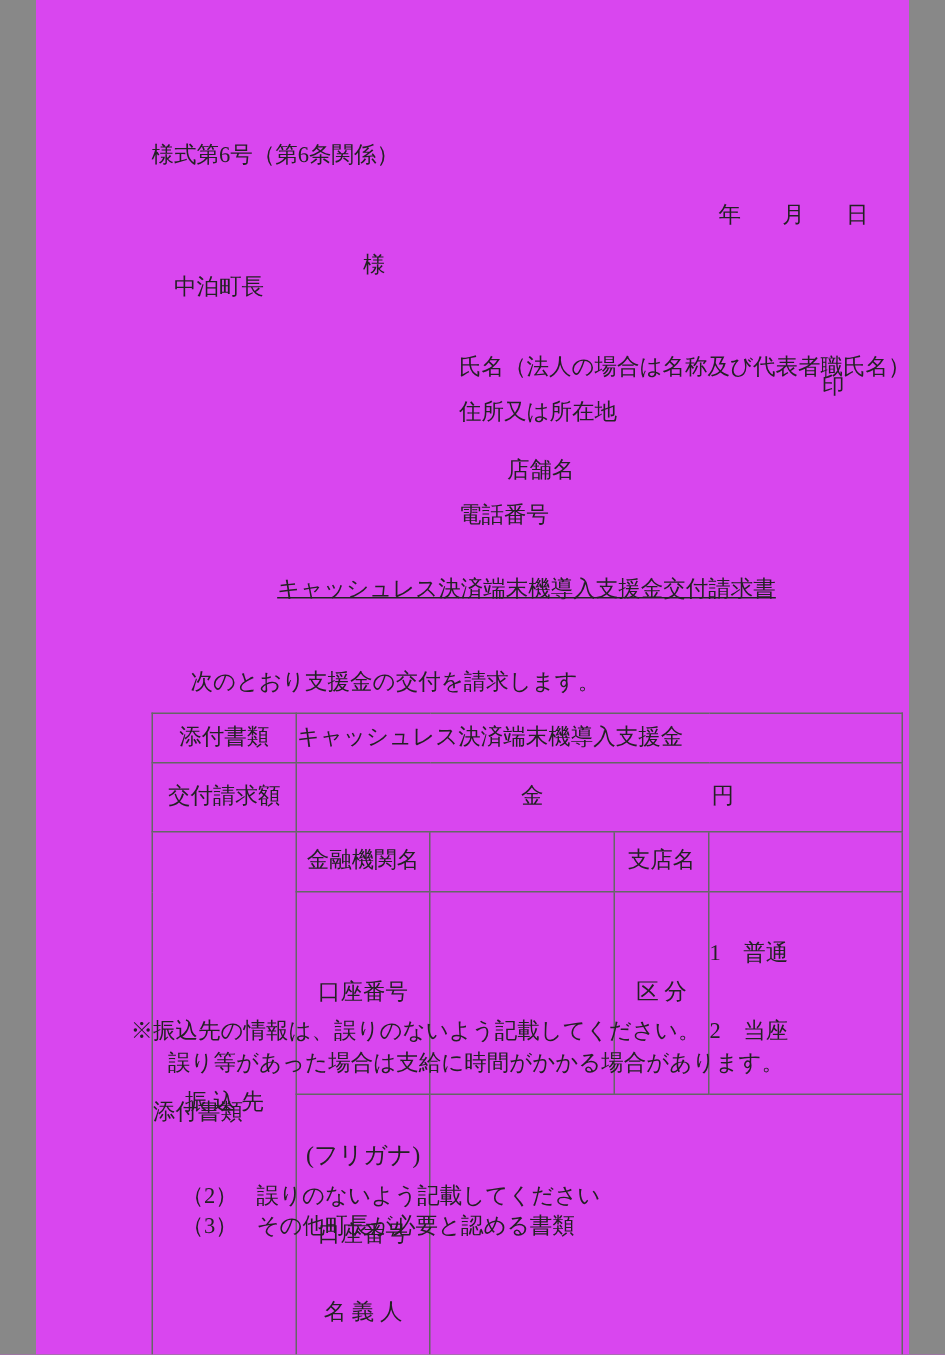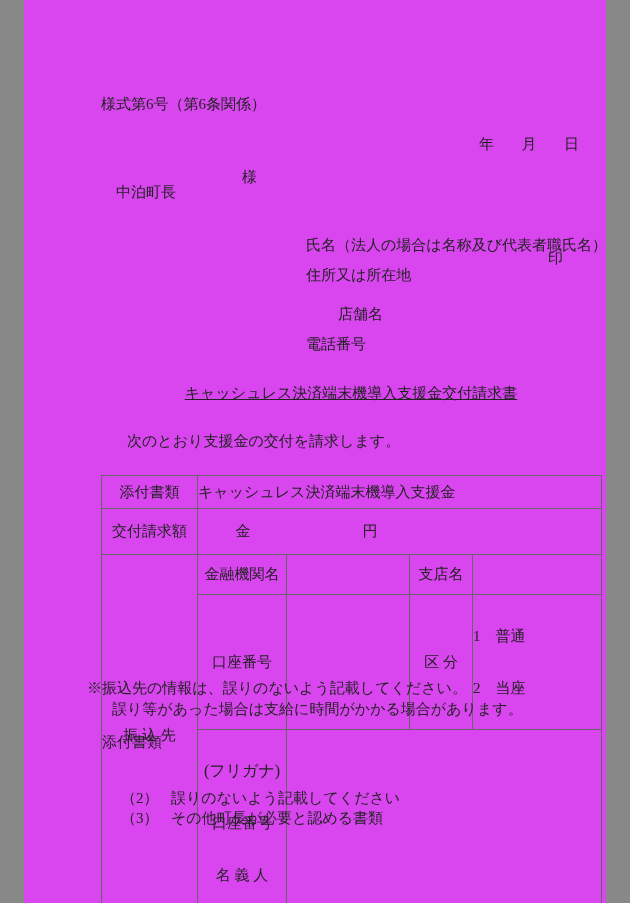--- a/index.html
+++ b/index.html
@@ -25,41 +25,41 @@
 
   
   .name-label   { left: 282px; top: 219px; margin-top: 19px; }
   .seal         { left: 524px; top: 251px; }
   .address-label{ left: 282px; top: 268px; }
   .shop-label   { left: 282px; top: 307px; margin-left: 32px; }
   .phone-label  { left: 282px; top: 337px; }
 
   
   .doc-title { left: 77px; top: 386px; width: 500px; text-align: center; white-space: pre; text-decoration: underline; }
-  .intro     { left: 103px; top: 434px; }
+  .intro     { left: 103px; top: 448px; }
 
   
   .tbl-wrap { left: 77px; top: 445px; }
   table.req { border-collapse: collapse; table-layout: fixed; width: 500px; }
   table.req td {
     border: 1px solid #666666;
     padding: 0;
     font-size: 15px;
     vertical-align: middle;
     overflow: hidden;
     white-space: pre;
   }
   td.lab   { text-align: center; }
   td.val   { text-align: left; padding-left: 10px; }
   .r1 { height: 33px; }
   .r2 { height: 30px; }
   .r3 { height: 40px; }
   .r4 { height: 47px; }
   .r5 { height: 80px; }
-  .amount-cell { position: relative; padding-left: 8px; }
+  .amount-cell { position: relative; padding-left: 8px; text-align: center; }
   .amount-suffix { margin-left: 112px; }
   .type-cell { text-align: left; padding-left: 10px; }
   .type-cell div { line-height: 22px; }
   .holder-cell { text-align: center; }
   .holder-cell .furigana { font-size: 16px; }
   .holder-cell div { line-height: 22px; }
 
   
   .note1 { left: 63px; top: 681px; }
   .note2 { left: 88px; top: 702px; }

